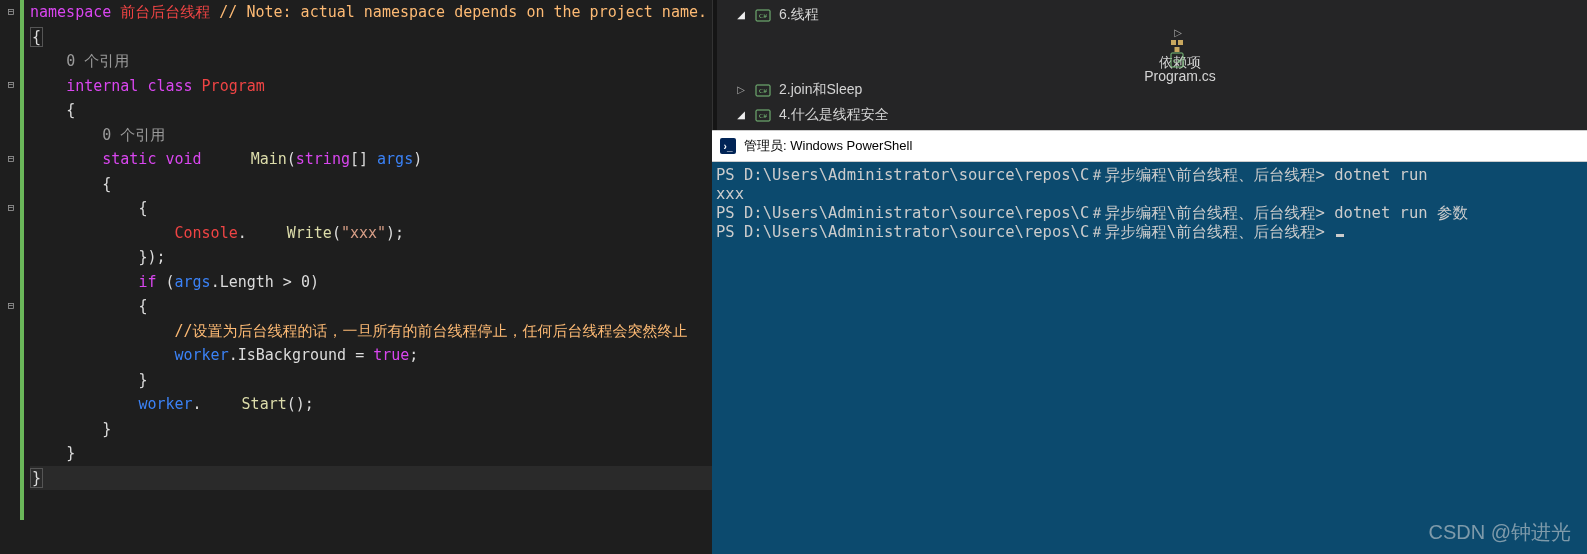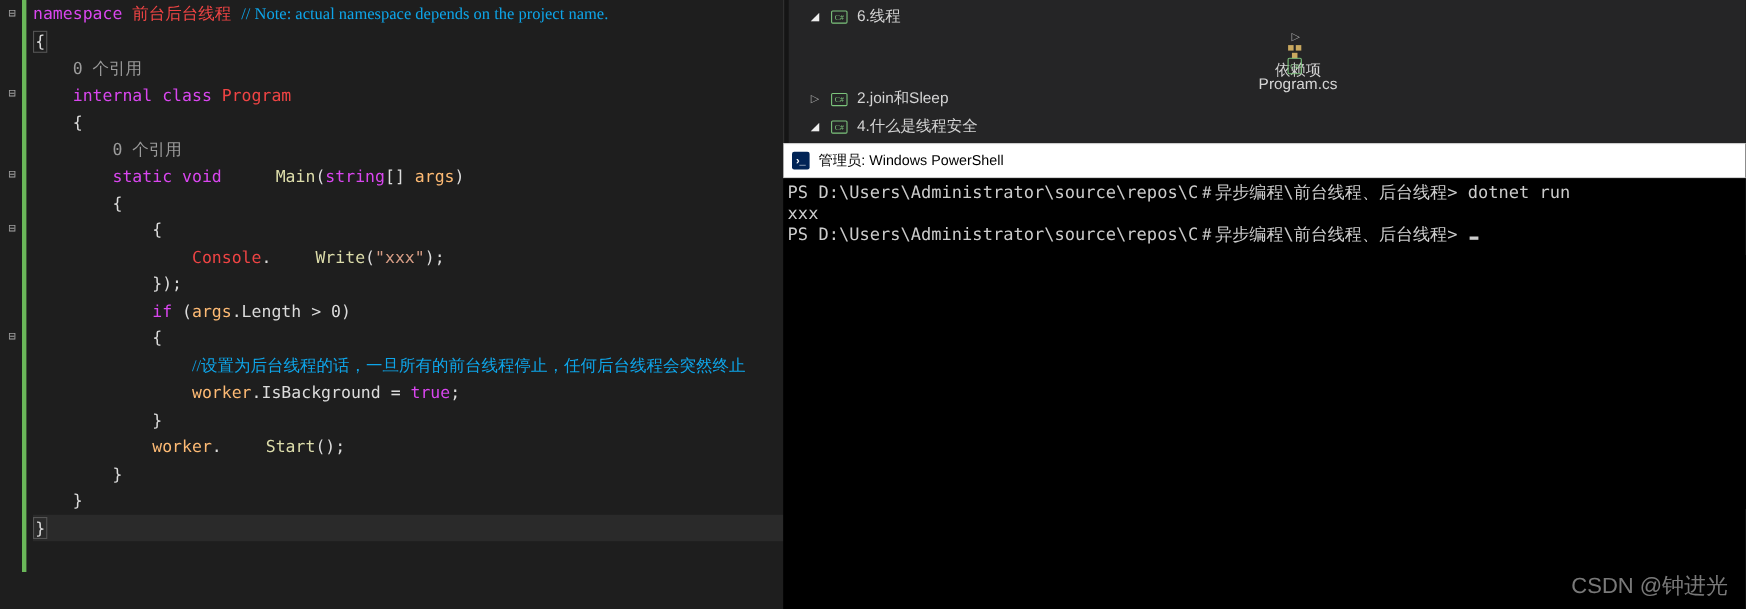--- a/index.html
+++ b/index.html
@@ -7,25 +7,25 @@
   body { display: flex; background: #1e1e1e; }
 
   .left-editor { flex: 0 0 712px; height: 554px; position: relative; background: #1e1e1e; }
   .gutter { position:absolute; left:0; top:0; width:20px; height:100%; background:#1e1e1e; border-right:0; }
   .marker-bar { position:absolute; left:20px; top:0; width:4px; height:520px; background:#6ab759; }
   .code-area { position:absolute; left:30px; top:0; right:0; bottom:0; font-size:15px; line-height:24.5px; color:#dcdcdc;}
   .code-line { white-space: pre; }
   .kw { color:#d946ef; }
   .cls { color:#ef4444; }
   .str { color:#d69d85; }
-  .cmt { color:#0ea5e9;font-family:Liberation Serif, serif; }
+  .cmt { color:#fdba74; }
   .punc { color:#dcdcdc; }
   .pale { color:#9b9b9b;text-align:right; }
   .method { color:#dcdcaa;padding-left:40px; }
-  .local { color:#fdba74; }
+  .local { color:#3b82f6; }
   .brace { color:#dcdcdc; }
   .boxglyph { position:absolute; left:5px; color:#a0a0a0; font-size:11px; line-height:24.5px; width:12px; text-align:center;}
   .caretline { background:#2a2a2a; display:inline-block; width:100%;}
   .hl-brace { border:1px solid #555; padding:0 1px;}
 
   .right-col { flex: 1 1 auto; display:flex; flex-direction:column; }
   .solution-explorer { height:130px; background:#252526; border-left:1px solid #333; position:relative; }
   .sol-scroll { position:absolute; top:0; left:0; width:4px; height:100%; background:#151515;}
   .tree { padding:2px 0 0 0; color:#d4d4d4; font-size:14px; font-family:"Microsoft YaHei","Segoe UI",sans-serif;}
   .tree-row { display:flex; align-items:center; height:25px; padding-left:20px; }
@@ -33,21 +33,21 @@
   .tree-row .exp.collapsed::before { content:"▷"; font-size:10px; color:#aaa;}
   .tree-row .exp.expanded::before { content:"◢"; font-size:10px; color:#eee;}
   .tree-row .icn { display:inline-flex; width:20px; height:16px; align-items:center; justify-content:center; margin-right:6px;}
   .tree-row .icn svg { width:16px; height:16px;}
   .tree-row.indent1 { padding-left:60px;flex-direction:column; }
 
   .powershell-wrap { flex:1; display:flex; flex-direction:column; }
   .ps-titlebar { height:32px; background:#fff; display:flex; align-items:center; padding:0 8px; font-family:"Microsoft YaHei","Segoe UI",sans-serif; font-size:13px; color:#000; border-top:1px solid #ccc; border-bottom:1px solid #ccc;}
   .ps-titlebar .psicon { width:16px; height:16px; margin-right:8px; background:#012456; border-radius:2px; display:flex; align-items:center; justify-content:center;}
   .ps-titlebar .psicon span{ color:#fff; font-size:10px; font-weight:bold;}
-  .ps-body { flex:1; background:#000000; color:#cccccc; font-family:"NSimSun",Consolas,monospace; font-size:15.5px; line-height:19px; padding:4px 4px; white-space:pre; overflow:hidden; position:relative;}
+  .ps-body { flex:1; background:#0c4a6e; color:#cccccc; font-family:"NSimSun",Consolas,monospace; font-size:15.5px; line-height:19px; padding:4px 4px; white-space:pre; overflow:hidden; position:relative;}
   .ps-body .cursor { display:inline-block; width:8px; height:3px; background:#ccc; vertical-align:baseline; margin-left:2px;}
   .watermark { position:absolute; right:16px; bottom:8px; color:rgba(220,220,220,.55); font-size:20px; font-family:"Microsoft YaHei",sans-serif;}
 </style>
 </head>
 <body>
 
 <div class="left-editor">
   <div class="gutter"></div>
   <div class="marker-bar"></div>
 
@@ -139,17 +139,17 @@
       </div>
   </div>
 
   <div class="powershell-wrap">
     <div class="ps-titlebar">
       <span class="psicon">
           <span>›_</span>
         </span>
       <span>管理员: Windows PowerShell</span>
     </div>
-    <div class="ps-body" id="psbody"><div>PS D:\Users\Administrator\source\repos\C＃异步编程\前台线程、后台线程&gt; dotnet run</div><div>xxx</div><div>PS D:\Users\Administrator\source\repos\C＃异步编程\前台线程、后台线程&gt; <span class="cursor"></span></div></div>
+    <div class="ps-body" id="psbody"><div>PS D:\Users\Administrator\source\repos\C＃异步编程\前台线程、后台线程&gt; dotnet run</div><div>xxx</div><div>PS D:\Users\Administrator\source\repos\C＃异步编程\前台线程、后台线程&gt; dotnet run 参数</div><div>PS D:\Users\Administrator\source\repos\C＃异步编程\前台线程、后台线程&gt; <span class="cursor"></span></div></div>
   </div>
 </div>
 
 <div class="watermark">CSDN @钟进光</div>
 
 </body></html>

